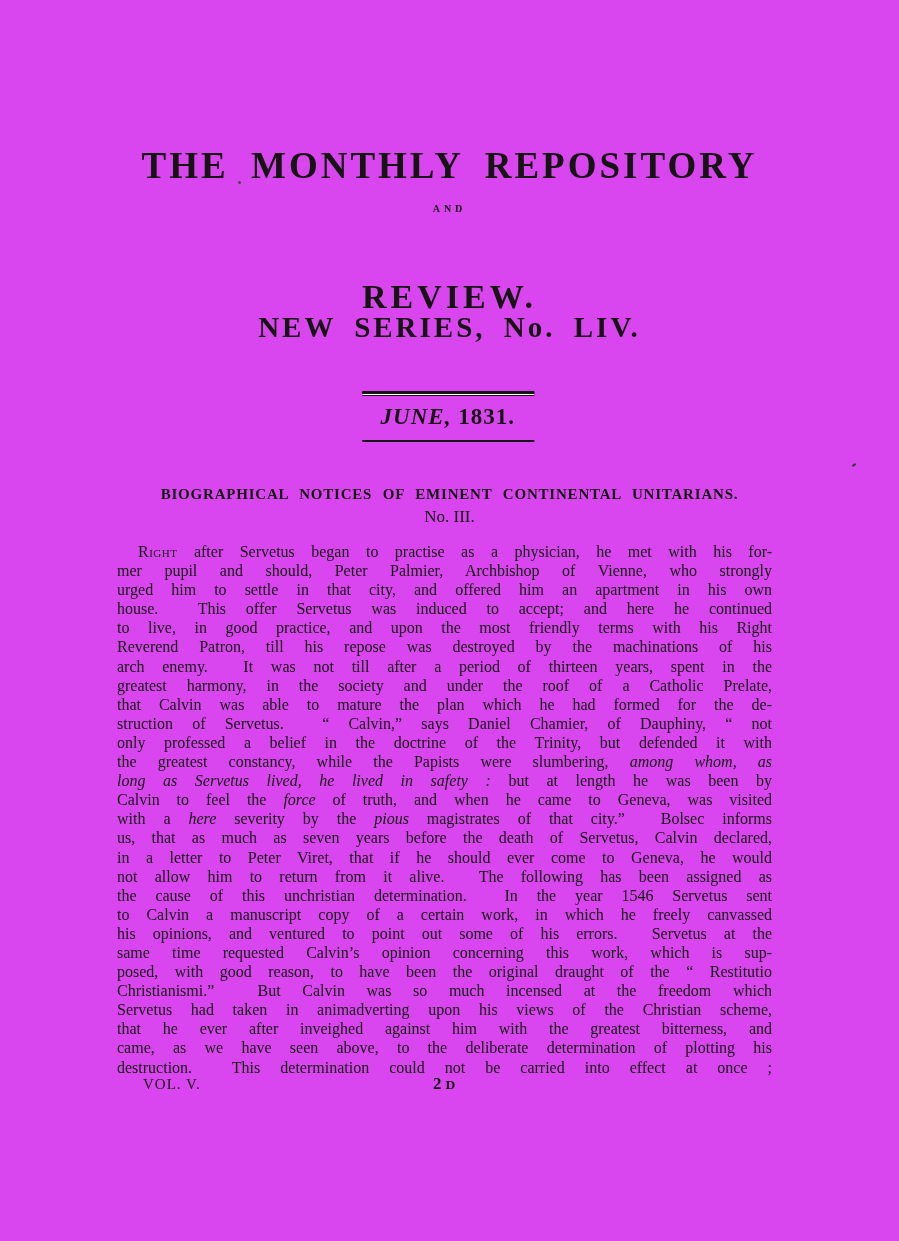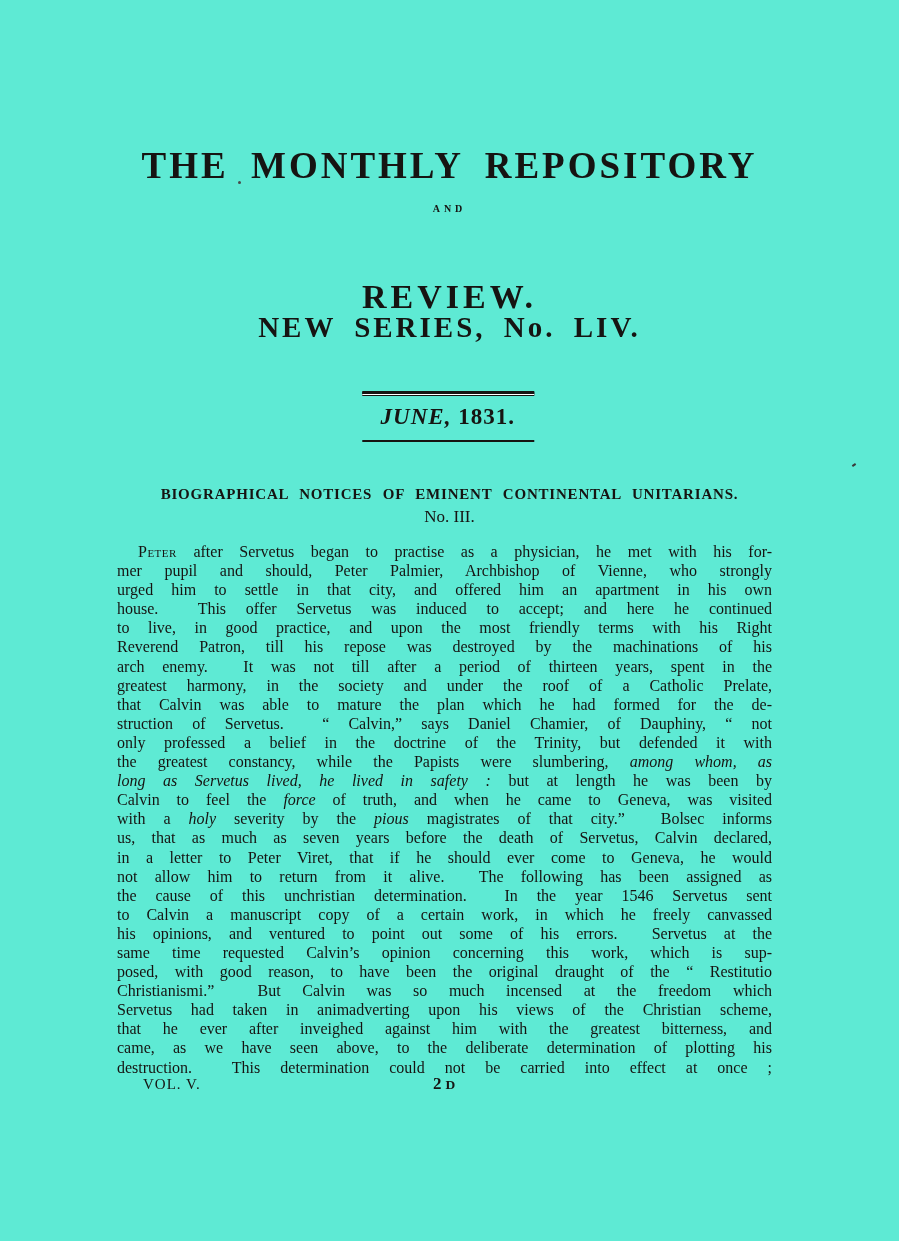--- a/index.html
+++ b/index.html
@@ -1,20 +1,20 @@
 <!DOCTYPE html>
 <html><head>
 <meta charset="utf-8">
 <style>
   html, body { margin: 0; padding: 0; background: #e8e8e8; }
   .page {
     position: relative;
     width: 899px;
     height: 1241px;
-    background: #5eead4;
+    background: #d946ef;
     color: #161412;
     font-family: "Liberation Serif", "DejaVu Serif", serif;
     overflow: hidden;
     margin: 0 auto;
   }
   .abs { position: absolute; }
   .centered { left: 0; width: 899px; text-align: center; }
 
   .masthead-title {
     top: 144px;
@@ -149,35 +149,35 @@
       <span class="date-month">JUNE,</span><span class="date-year"> 1831.</span>
     </div>
     <div class="rule-bottom"></div>
   </div>
 
   <div class="abs centered article-heading">BIOGRAPHICAL NOTICES OF EMINENT CONTINENTAL UNITARIANS.</div>
 
   <div class="abs centered article-number">No. III.</div>
 
   <div class="abs body-col">
-      <div class="bodyline indent"><span class="sc">Peter</span><span> after Servetus began to practise as a physician, he met with his for-</span></div>
+      <div class="bodyline indent"><span class="sc">Right</span><span> after Servetus began to practise as a physician, he met with his for-</span></div>
       <div class="bodyline"><span>mer pupil and should, Peter Palmier, Archbishop of Vienne, who strongly</span></div>
       <div class="bodyline"><span>urged him to settle in that city, and offered him an apartment in his own</span></div>
       <div class="bodyline"><span>house.&nbsp; This offer Servetus was induced to accept; and here he continued</span></div>
       <div class="bodyline"><span>to live, in good practice, and upon the most friendly terms with his Right</span></div>
       <div class="bodyline"><span>Reverend Patron, till his repose was destroyed by the machinations of his</span></div>
       <div class="bodyline"><span>arch enemy.&nbsp; It was not till after a period of thirteen years, spent in the</span></div>
       <div class="bodyline"><span>greatest harmony, in the society and under the roof of a Catholic Prelate,</span></div>
       <div class="bodyline"><span>that Calvin was able to mature the plan which he had formed for the de-</span></div>
       <div class="bodyline"><span>struction of Servetus.&nbsp; “ Calvin,” says Daniel Chamier, of Dauphiny, “ not</span></div>
       <div class="bodyline"><span>only professed a belief in the doctrine of the Trinity, but defended it with</span></div>
       <div class="bodyline"><span>the greatest constancy, while the Papists were slumbering, </span><span class="it">among whom, as</span></div>
       <div class="bodyline"><span class="it">long as Servetus lived, he lived in safety :</span><span> but at length he was been by</span></div>
       <div class="bodyline"><span>Calvin to feel the </span><span class="it">force</span><span> of truth, and when he came to Geneva, was visited</span></div>
-      <div class="bodyline"><span>with a </span><span class="it">holy</span><span> severity by the </span><span class="it">pious</span><span> magistrates of that city.”&nbsp; Bolsec informs</span></div>
+      <div class="bodyline"><span>with a </span><span class="it">here</span><span> severity by the </span><span class="it">pious</span><span> magistrates of that city.”&nbsp; Bolsec informs</span></div>
       <div class="bodyline"><span>us, that as much as seven years before the death of Servetus, Calvin declared,</span></div>
       <div class="bodyline"><span>in a letter to Peter Viret, that if he should ever come to Geneva, he would</span></div>
       <div class="bodyline"><span>not allow him to return from it alive.&nbsp; The following has been assigned as</span></div>
       <div class="bodyline"><span>the cause of this unchristian determination.&nbsp; In the year 1546 Servetus sent</span></div>
       <div class="bodyline"><span>to Calvin a manuscript copy of a certain work, in which he freely canvassed</span></div>
       <div class="bodyline"><span>his opinions, and ventured to point out some of his errors.&nbsp; Servetus at the</span></div>
       <div class="bodyline"><span>same time requested Calvin’s opinion concerning this work, which is sup-</span></div>
       <div class="bodyline"><span>posed, with good reason, to have been the original draught of the “ Restitutio</span></div>
       <div class="bodyline"><span>Christianismi.”&nbsp; But Calvin was so much incensed at the freedom which</span></div>
       <div class="bodyline"><span>Servetus had taken in animadverting upon his views of the Christian scheme,</span></div>

